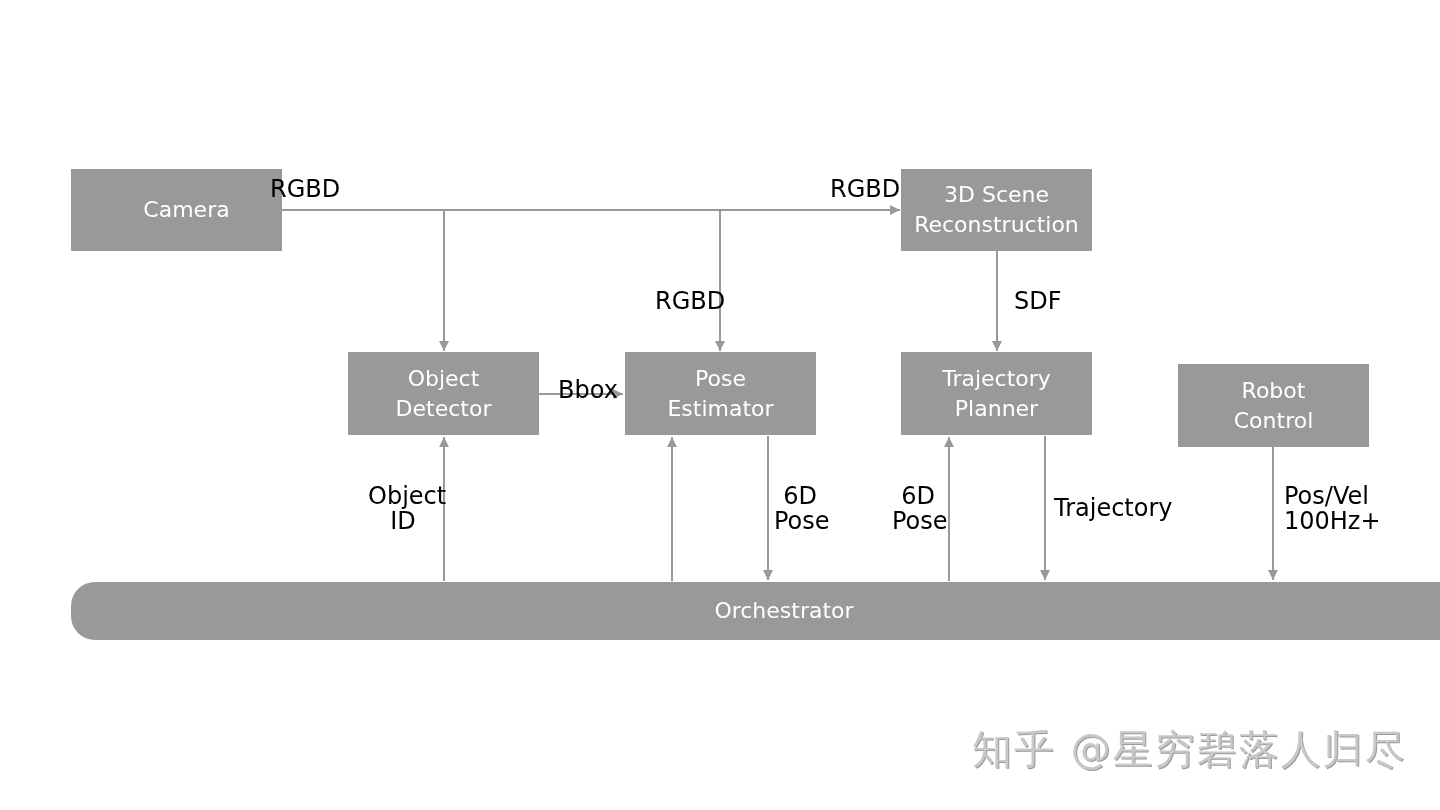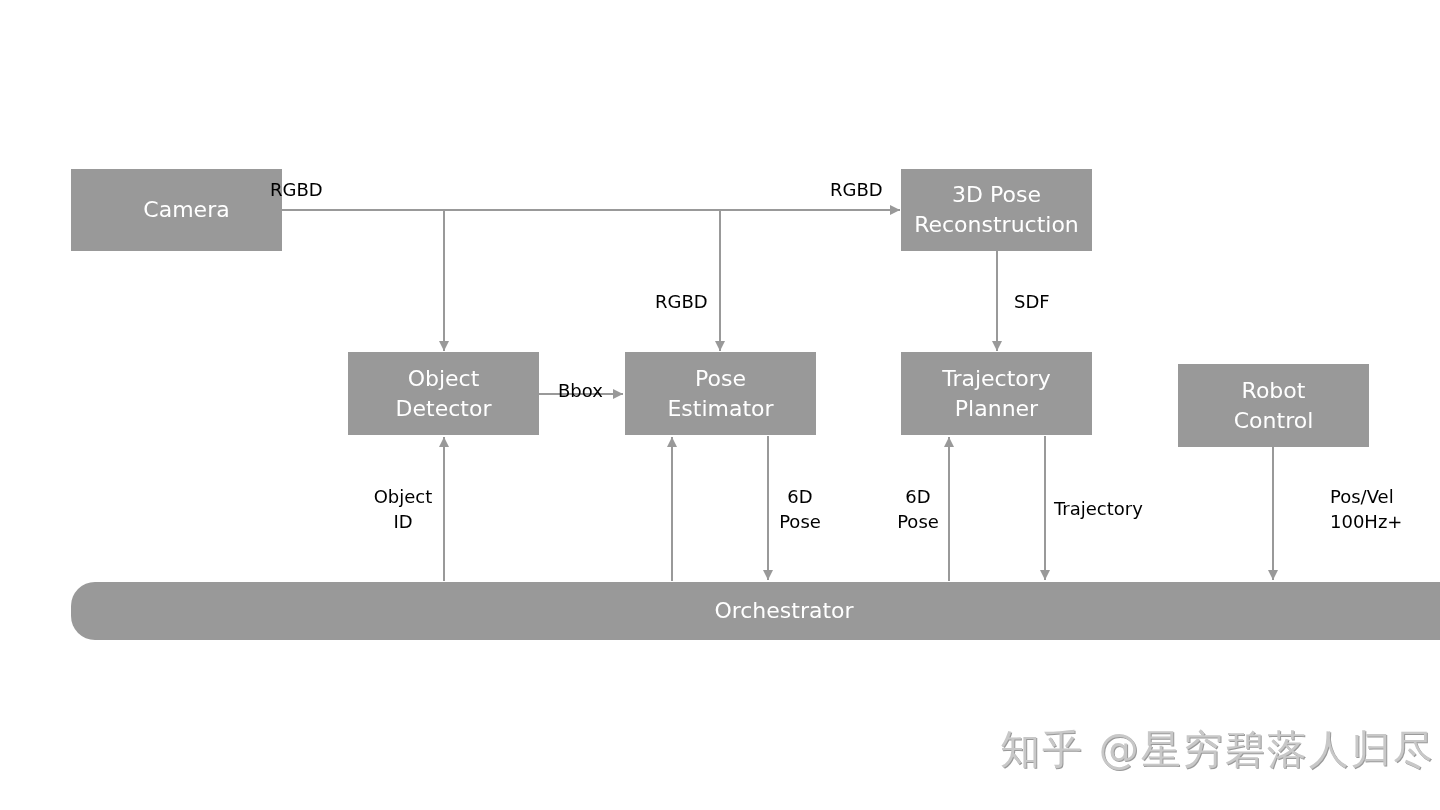--- a/index.html
+++ b/index.html
@@ -2,25 +2,25 @@
 <html><head>
 <meta charset="utf-8">
 <style>
   html, body { margin: 0; padding: 0; background: #ffffff; }
   body { width: 1440px; height: 810px; position: relative; overflow: hidden;
          font-family: "DejaVu Sans", "Liberation Sans", sans-serif; }
   .node { position: absolute; background: #999999; color: #ffffff;
           display: flex; align-items: center; justify-content: center;
           text-align: center; font-size: 22px; line-height: 30px; }
   .node span { display: block; white-space: pre-line; }
-  .lbl { position: absolute; color: #000000; font-size: 18px; line-height: 25px;
+  .lbl { position: absolute; color: #000000; font-size: 24px; line-height: 25px;
          white-space: pre-line; }
   .center { text-align: center; }
   svg.edges { position: absolute; left: 0; top: 0; }
-  .watermark { position: absolute; left: 1000px; top: 722px; font-size: 40px;
+  .watermark { position: absolute; left: 972px; top: 722px; font-size: 40px;
                color: #c8c8c8; letter-spacing: 2px;
                text-shadow: 1px 1px 0 #9a9a9a; }
 </style>
 </head>
 <body>
 
 <svg class="edges" width="1440" height="810">
   <defs>
     <marker id="arrow" viewBox="0 0 10 10" refX="10" refY="5" markerWidth="5.2" markerHeight="5.2" orient="auto-start-reverse">
       <path d="M0,0 L10,5 L0,10 z" fill="#999999"></path>
@@ -49,21 +49,21 @@
     <line x1="1045" y1="436" x2="1045" y2="580" marker-end="url(#arrow)"></line>
 
     <line x1="1273" y1="437" x2="1273" y2="580" marker-start="url(#arrow)" marker-end="url(#arrow)"></line>
   </g>
 </svg>
 
 <div class="node" style="left:71px;top:169px;width:191px;height:82px;padding-left:20px;">
   <span>Camera</span>
 </div>
 <div class="node" style="left:901px;top:169px;width:191px;height:82px;">
-  <span>3D Pose
+  <span>3D Scene
 Reconstruction</span>
 </div>
 <div class="node" style="left:348px;top:352px;width:191px;height:83px;">
   <span>Object
 Detector</span>
 </div>
 <div class="node" style="left:625px;top:352px;width:191px;height:83px;">
   <span>Pose
 Estimator</span>
 </div>
@@ -84,16 +84,16 @@
 <div class="lbl" style="left:655px;top:289px;">RGBD</div>
 <div class="lbl" style="left:558px;top:378px;">Bbox</div>
 <div class="lbl" style="left:1006px;top:289px;margin-left:8px;">SDF</div>
 <div class="lbl center" style="left:368px;top:484px;width:70px;">Object
 ID</div>
 <div class="lbl center" style="left:774px;top:484px;width:52px;">6D
 Pose</div>
 <div class="lbl center" style="left:892px;top:484px;width:52px;">6D
 Pose</div>
 <div class="lbl" style="left:1054px;top:496px;">Trajectory</div>
-<div class="lbl" style="left:1284px;top:484px;margin-left:46px;">Pos/Vel
+<div class="lbl" style="left:1284px;top:484px;">Pos/Vel
 100Hz+</div>
 
 <div class="watermark">知乎 @星穷碧落人归尽</div>
 
 </body></html>

